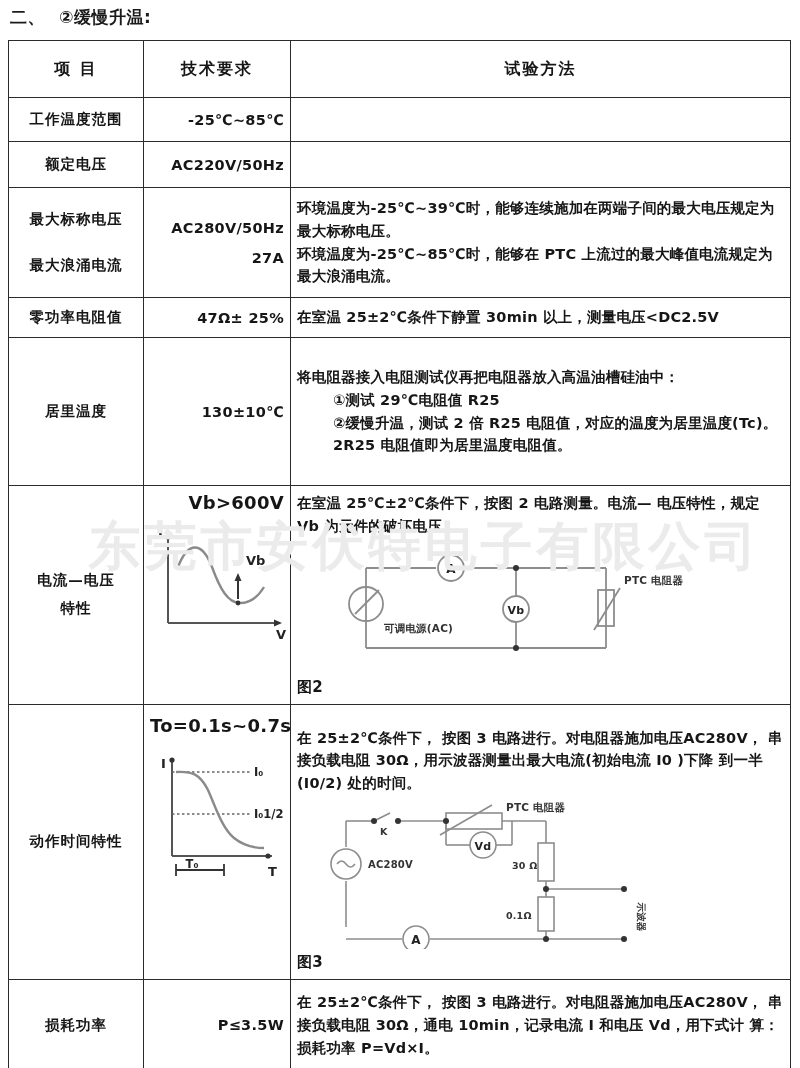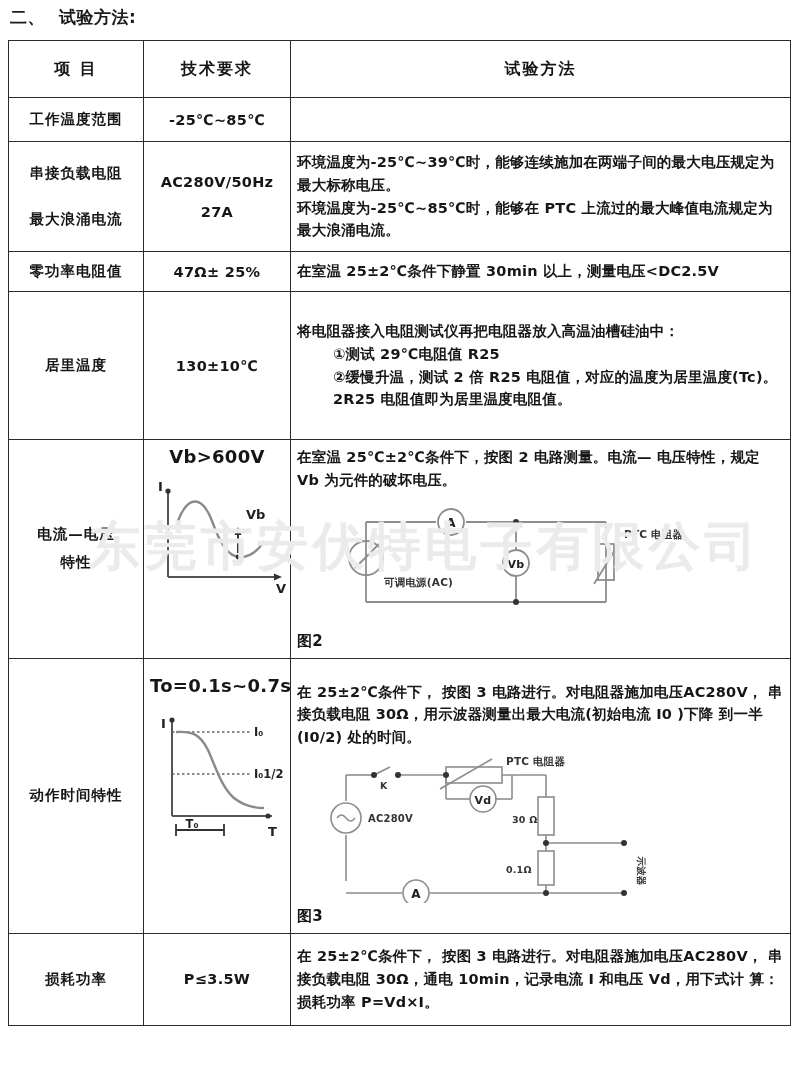--- a/index.html
+++ b/index.html
@@ -23,21 +23,21 @@
     border-collapse:collapse;table-layout:fixed;
   }
   .tbl td{
     border:1px solid #2b2b2b;
     vertical-align:middle;
     padding:4px 6px;
     font-size:14.5px;
     color:#161616;
   }
   .c1{width:135px;text-align:center;margin-left:23px;}
-  .c2{width:147px;text-align:center;}
+  .c2{width:147px;text-align:right;}
   .c3{width:500px;text-align:left;}
 
   .hdr td{font-weight:700;font-size:16px;letter-spacing:2px;height:48px;}
   .center{text-align:center;}
   .item-label{font-weight:700;letter-spacing:1px;line-height:1.9;}
   .spec{font-weight:700;font-size:18px;letter-spacing:.3px;}
 
   .method{line-height:1.58;font-size:14.5px;font-weight:600;letter-spacing:.2px;}
   .method p{margin:0;}
   .indent{padding-left:36px;}
@@ -53,21 +53,21 @@
   }
   svg{display:block;}
   .gfx{position:relative;z-index:1;}
 </style>
 </head>
 <body>
 
 <div class="page">
 
   <div class="heading">
-    <span class="num">二、</span><span>试验方法:</span>
+    <span class="num">二、</span><span>②缓慢升温:</span>
   </div>
 
   <div class="watermark">东莞市安伏特电子有限公司</div>
 
   <table class="tbl">
     <colgroup>
         <col class="c1">
         <col class="c2">
         <col class="c3">
       </colgroup>
@@ -78,24 +78,29 @@
       <td class="c2 center">技术要求</td>
       <td class="c3 center">试验方法</td>
     </tr>
 
     <tr style="height:44px">
       <td class="c1 item-label">工作温度范围</td>
       <td class="c2 spec">-25℃~85℃</td>
       <td class="c3 method"></td>
     </tr>
 
+    <tr style="height:46px">
+      <td class="c1 item-label">额定电压</td>
+      <td class="c2 spec">AC220V/50Hz</td>
+      <td class="c3 method"></td>
+    </tr>
 
     <tr style="height:110px">
       <td class="c1 item-label">
-        <div>串接负载电阻</div>
+        <div>最大标称电压</div>
         <div style="height:18px"></div>
         <div>最大浪涌电流</div>
       </td>
       <td class="c2 spec">
         <div>AC280V/50Hz</div>
         <div style="height:14px"></div>
         <div>27A</div>
       </td>
       <td class="c3 method">
         <p>环境温度为-25℃~39℃时，能够连续施加在两端子间的最大电压规定为最大标称电压。</p>
@@ -179,21 +184,21 @@
             <text x="78" y="88" font-size="10.5" font-weight="700" fill="#333" font-family="DejaVu Sans, Liberation Sans, sans-serif">可调电源(AC)</text>
             <text x="318" y="40" font-size="10.5" font-weight="700" fill="#333" font-family="DejaVu Sans, Liberation Sans, sans-serif">PTC 电阻器</text>
           </svg>
         </div>
         <div class="figcap">图2</div>
       </td>
     </tr>
 
     <tr style="height:248px">
       <td class="c1 item-label">动作时间特性</td>
-      <td class="c2" style="vertical-align:top;padding-top:16px">
+      <td class="c2" style="vertical-align:top;padding-top:10px">
         <div class="spec">To=0.1s~0.7s</div>
         <div class="gfx" style="margin-top:16px">
           <svg width="140" height="140" viewBox="0 0 140 140" style="margin:0 auto">
             <line x1="22" y1="8" x2="22" y2="104" stroke="#555" stroke-width="2"></line>
             <line x1="22" y1="104" x2="122" y2="104" stroke="#555" stroke-width="2"></line>
             <circle cx="22" cy="8" r="2.6" fill="#333"></circle>
             <circle cx="118" cy="104" r="2.6" fill="#333"></circle>
 
             <line x1="22" y1="20" x2="100" y2="20" stroke="#666" stroke-width="1.6" stroke-dasharray="2.5,2.5"></line>
             <line x1="22" y1="62" x2="100" y2="62" stroke="#666" stroke-width="1.6" stroke-dasharray="2.5,2.5"></line>

